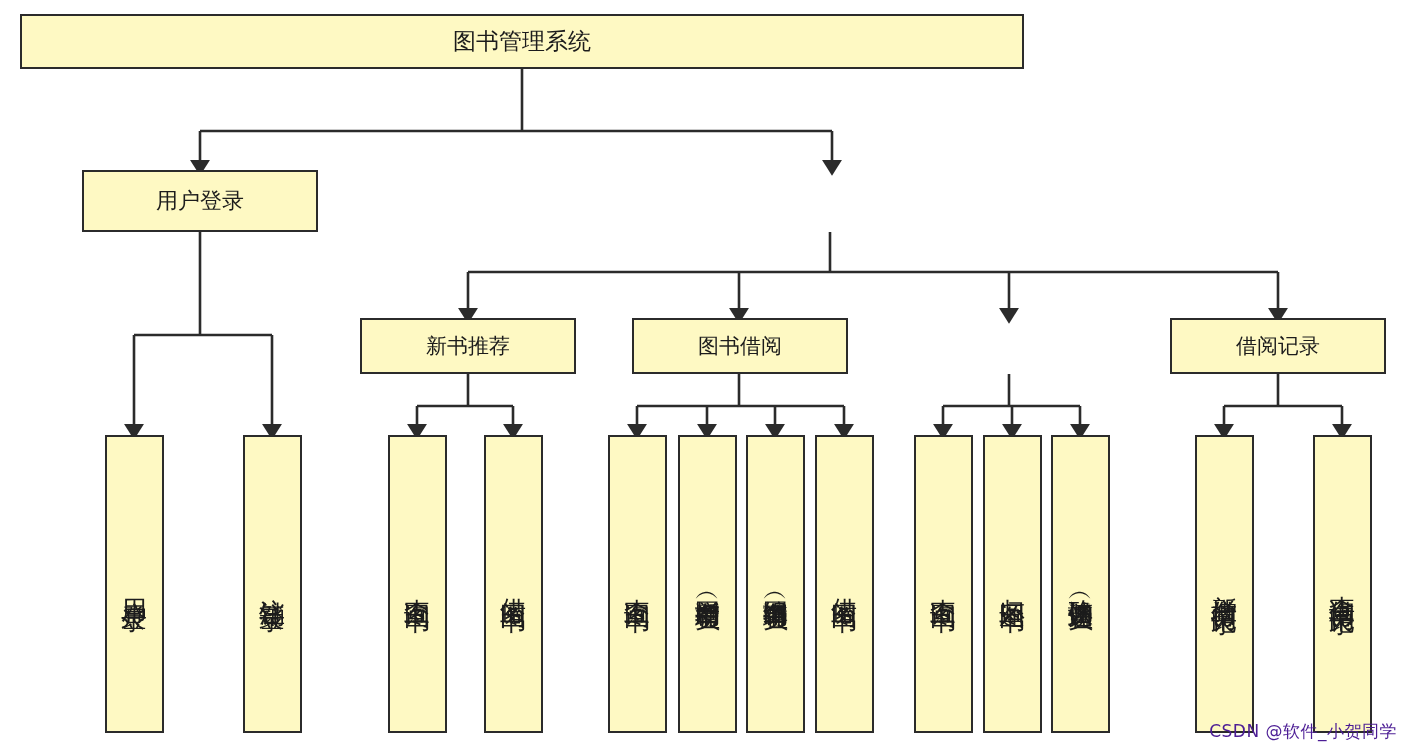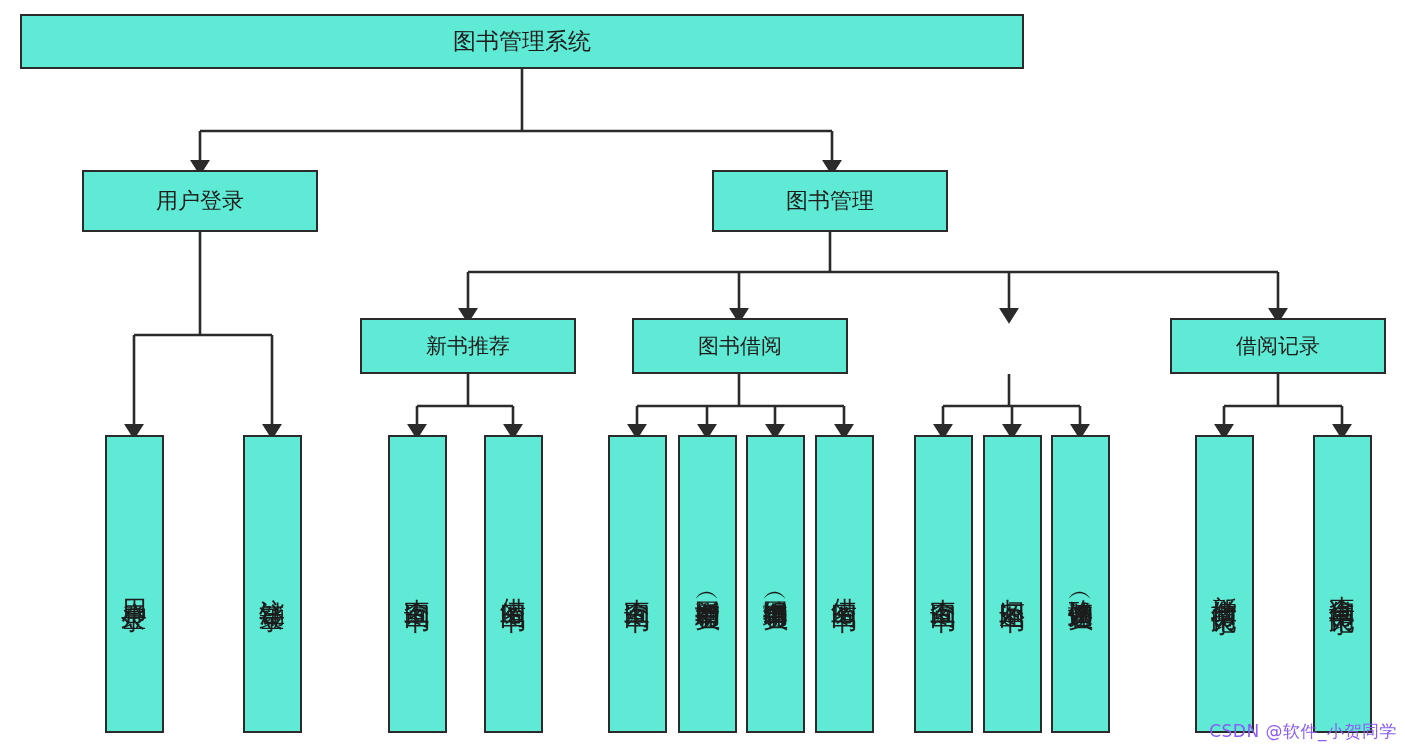--- a/index.html
+++ b/index.html
@@ -22,21 +22,21 @@
     position: absolute;
     left: 0;
     top: 0;
     width: 1405px;
     height: 747px;
     pointer-events: none;
   }
   .node {
     position: absolute;
     box-sizing: border-box;
-    background: #5eead4;
+    background: #fef9c3;
     border: 2px solid #2b2b2b;
     display: flex;
     align-items: center;
     justify-content: center;
     color: #1c1c1c;
   }
   .node .lbl {
     display: block;
     text-align: center;
     line-height: 1.18;
@@ -75,21 +75,21 @@
     line-height: 1;
     white-space: nowrap;
   }
   .node.leaf.tall-text .lbl { font-size: 25px; letter-spacing: 1px; }
 
   .watermark {
     position: absolute;
     right: 8px;
     bottom: 4px;
     font-size: 17px;
-    color: #8b5cf6;
+    color: #4c1d95;
     white-space: nowrap;
     letter-spacing: 0.5px;
   }
 </style>
 </head>
 <body>
 
 <div id="canvas">
 
   <svg id="edges" viewBox="0 0 1405 747" xmlns="http://www.w3.org/2000/svg">
@@ -142,23 +142,20 @@
     </g>
   </svg>
 
   <div class="node root">
     <span class="lbl">图书管理系统</span>
   </div>
 
   <div class="node lvl2" style="left:82px; top:170px; width:236px;">
     <span class="lbl">用户登录</span>
   </div>
-  <div class="node lvl2" style="left:712px; top:170px; width:236px;">
-    <span class="lbl">图书管理</span>
-  </div>
 
   <div class="node lvl3" style="left:632px; top:318px; width:216px;">
     <span class="lbl">图书借阅</span>
   </div>
   <div class="node lvl3" style="left:360px; top:318px; width:216px;">
     <span class="lbl">新书推荐</span>
   </div>
   <div class="node lvl3" style="left:1170px; top:318px; width:216px;">
     <span class="lbl">借阅记录</span>
   </div>

